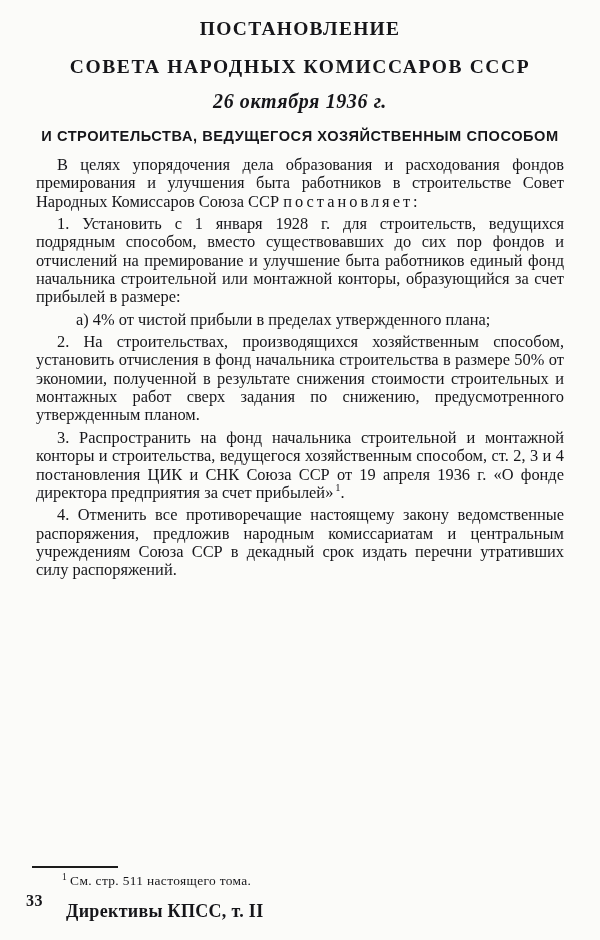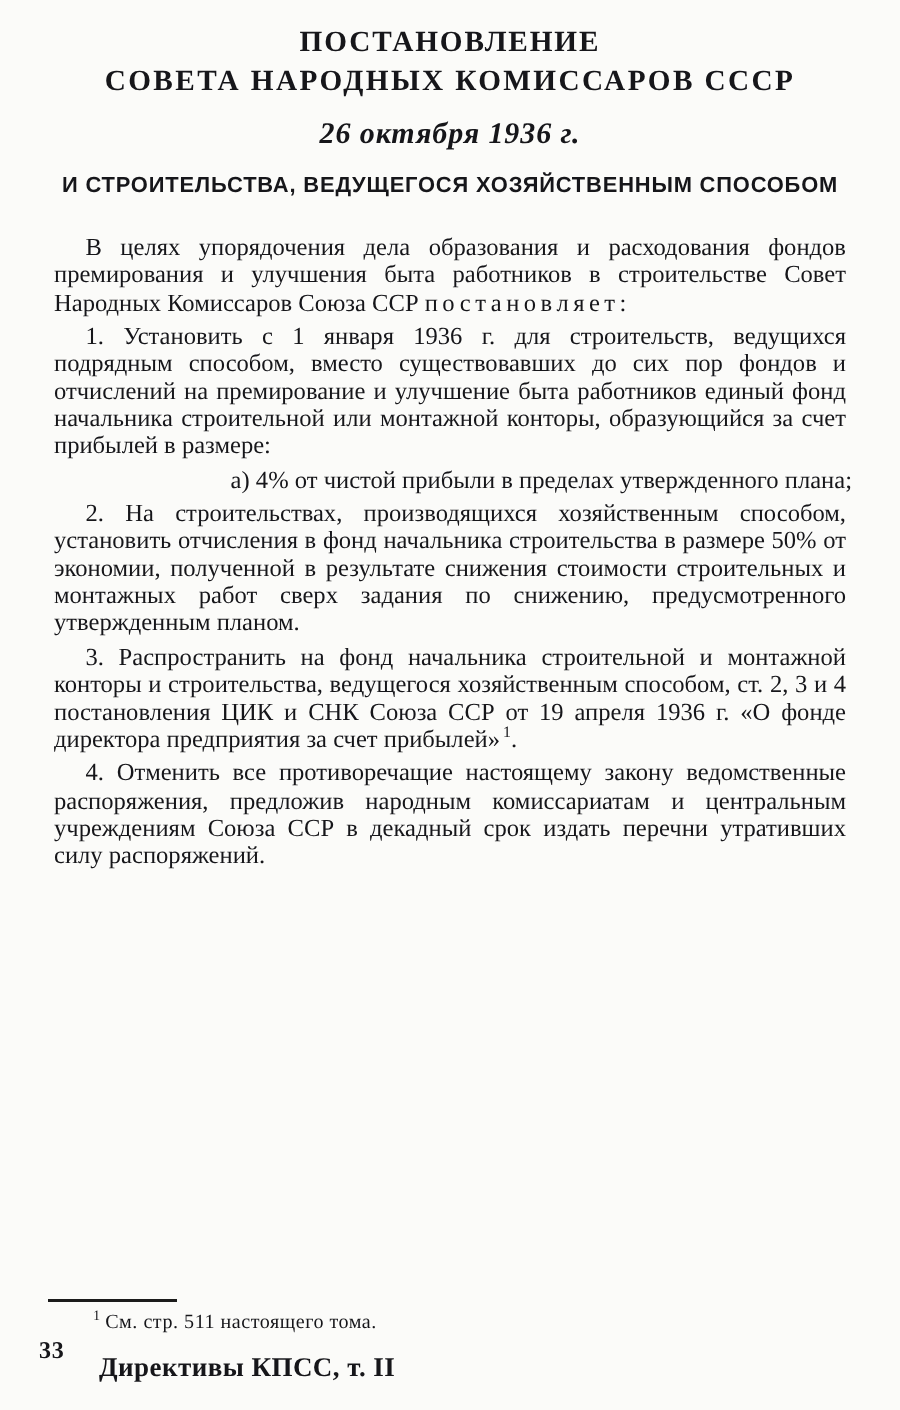--- a/index.html
+++ b/index.html
@@ -33,21 +33,21 @@
     text-align: center;
     font-weight: bold;
     font-size: 19.5px;
     letter-spacing: 1.25px;
     line-height: 24px;
     margin: 0;
   }
   .doc-title .line2 {
     display: block;
     letter-spacing: 1.6px;
-    margin-top: 2px;
+    margin-top: 14px;
   }
   .doc-date {
     text-align: center;
     font-weight: bold;
     font-style: italic;
     font-size: 20px;
     letter-spacing: 0.6px;
     margin: 11px 0 0 0;
   }
   .doc-subject {
@@ -77,21 +77,21 @@
     text-justify: inter-word;
   }
   .para {
     margin: 4px;
     text-indent: 21px;
     text-align: justify;
   }
   .sub-item {
     margin: 0;
     text-indent: 44px;
-    text-align: right;
+    text-align: left;
   }
   .spaced {
     letter-spacing: 3.0px;
   }
   .fnref {
     font-size: 10.5px;
     vertical-align: super;
     line-height: 0;
     padding-left: 2px;
   }
@@ -152,21 +152,21 @@
 
     <div class="doc-subject">
       <span class="sline">И СТРОИТЕЛЬСТВА, ВЕДУЩЕГОСЯ ХОЗЯЙСТВЕННЫМ СПОСОБОМ</span>
     </div>
   </div>
 
   <div class="body-text">
 
     <p class="para"><span>В целях упорядочения дела образования и расходования фондов премирования и улучшения быта работников в строительстве Совет Народных Комиссаров Союза ССР </span><span class="spaced">постановляет:</span></p>
 
-    <p class="para">1. Установить с 1 января 1936 г. для строительств, ведущихся подрядным способом, вместо существовавших до сих пор фондов и отчислений на премирование и улучшение быта работников единый фонд начальника строительной или монтажной конторы, образующийся за счет прибылей в размере:</p>
+    <p class="para">1. Установить с 1 января 1928 г. для строительств, ведущихся подрядным способом, вместо существовавших до сих пор фондов и отчислений на премирование и улучшение быта работников единый фонд начальника строительной или монтажной конторы, образующийся за счет прибылей в размере:</p>
 
     <p class="sub-item">а) 4% от чистой прибыли в пределах утвержденного плана;</p>
 
 
     <p class="para">2. На строительствах, производящихся хозяйственным способом, установить отчисления в фонд начальника строительства в размере 50% от экономии, полученной в результате снижения стоимости строительных и монтажных работ сверх задания по снижению, предусмотренного утвержденным планом.</p>
 
     <p class="para"><span>3. Распространить на фонд начальника строительной и монтажной конторы и строительства, ведущегося хозяйственным способом, ст. 2, 3 и 4 постановления ЦИК и СНК Союза ССР от 19 апреля 1936 г. «О фонде директора предприятия за счет прибылей»</span><span class="fnref">1</span><span>.</span></p>
 
     <p class="para">4. Отменить все противоречащие настоящему закону ведомственные распоряжения, предложив народным комиссариатам и центральным учреждениям Союза ССР в декадный срок издать перечни утративших силу распоряжений.</p>
 

